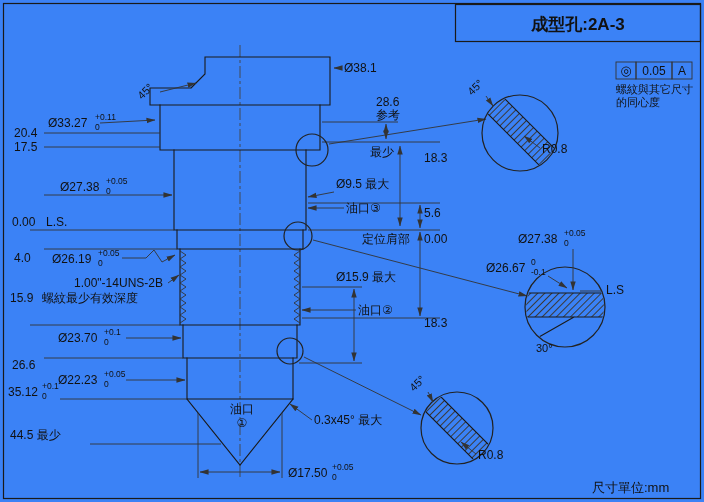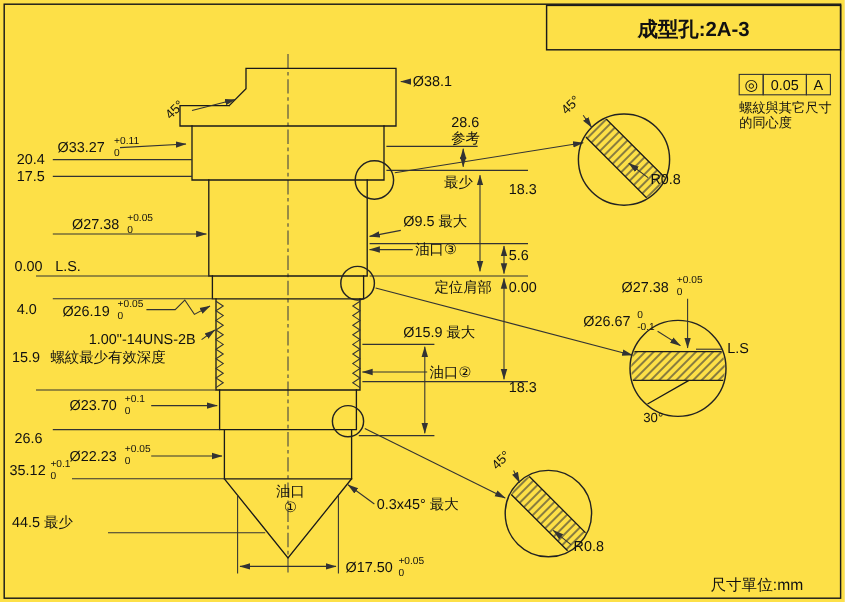--- a/index.html
+++ b/index.html
@@ -1,16 +1,16 @@
 <!DOCTYPE html>
 <html><head>
 <meta charset="utf-8">
 <style>
   html,body{margin:0;padding:0;background:#e8e8e8;}
-  .page{width:704px;height:502px;background:#fde047;position:relative;margin:0 auto;}
+  .page{width:704px;height:502px;background:#3b82f6;position:relative;margin:0 auto;}
   svg{display:block;}
   text{font-family:"Liberation Sans","DejaVu Sans",sans-serif;fill:#111;}
   .t12{font-size:12px;}
   .t11{font-size:11px;}
   .t13{font-size:13px;}
   .t17{font-size:17px;font-weight:bold;}
   .ts{font-size:8.5px;}
   .mid{text-anchor:middle;}
   .ln{stroke:#1a1a1a;stroke-width:1.1;fill:none;stroke-linecap:square;}
   .dl{stroke:#333;stroke-width:0.9;fill:none;}

